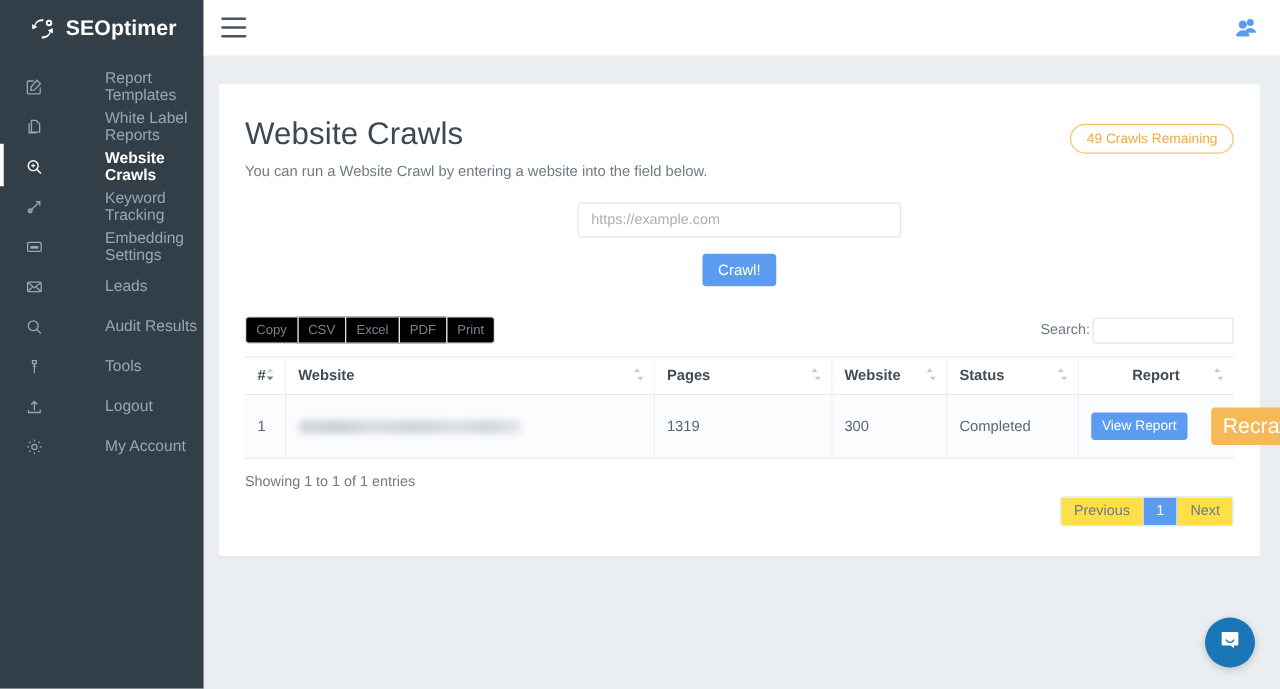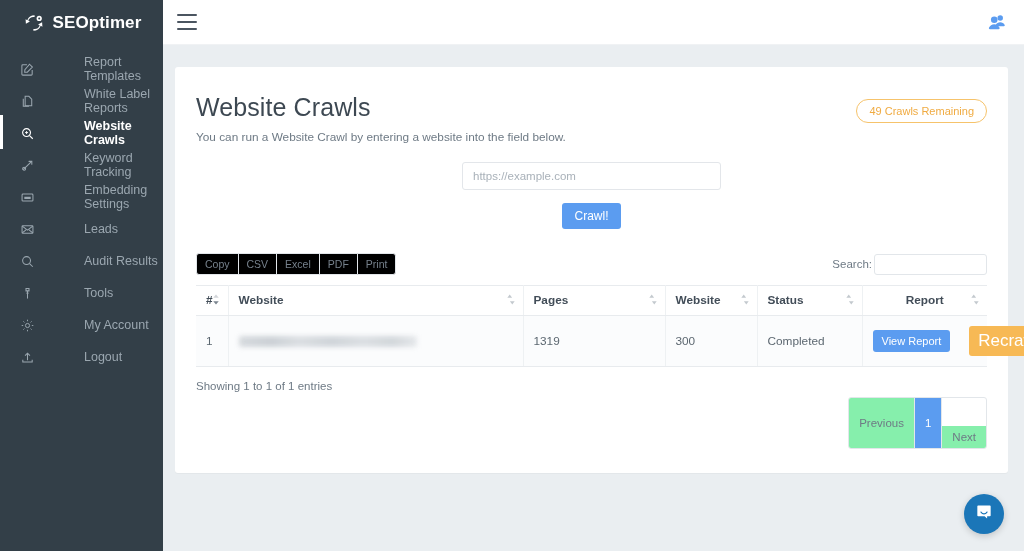--- a/index.html
+++ b/index.html
@@ -217,25 +217,25 @@
   .table-footer { display: flex; align-items: flex-start; margin-top: 13px; }
   .showing { font-size: 11.5px; color: #6e7a85; }
   .pagination {
     margin-left: auto; display: flex;
     border: 1px solid #e2e6ea; border-radius: 3px; overflow: hidden;
     margin-top: 17px;
   }
   .page-btn {
     font-family: "Liberation Sans", sans-serif;
     font-size: 11.5px; color: #6e7a85;
-    background: #86efac; border: 0;
+    background: #fde047; border: 0;
     padding: 5px 10px; cursor: pointer;
     border-right: 1px solid #e2e6ea;
   }
-  .page-btn:last-child { border-right: 0; margin-top: 28px; }
+  .page-btn:last-child { border-right: 0; }
   .page-btn.current { background: #5b9cf0; color: #fff; }
 
   
   .chat-launcher {
     position: absolute; right: 20px; bottom: 17px;
     width: 40px; height: 40px; border-radius: 50%;
     background: #1b76b8;
     display: flex; align-items: center; justify-content: center;
     cursor: pointer;
     box-shadow: 0 2px 7px rgba(0,0,0,.18);
@@ -339,36 +339,36 @@
             <path d="M6.4 2.6h3.2v2.6H6.4z"></path>
             <path d="M8 5.2v8.2"></path>
             <path d="M6.8 7.6h2.4"></path>
           </svg>
         </span>
         <span>Tools</span>
       </div>
 
       <div class="nav-item">
         <span class="nav-icon">
+          <svg width="15" height="15" viewBox="0 0 16 16" fill="none" stroke="#9ba7b0" stroke-width="1.1">
+            <path d="M3 10.4v2.4h10v-2.4"></path>
+            <path d="M8 11V3.4M5.4 6L8 3.4 10.6 6"></path>
+          </svg>
+        </span>
+        <span>Logout</span>
+      </div>
+
+      <div class="nav-item">
+        <span class="nav-icon">
           <svg width="15" height="15" viewBox="0 0 16 16" fill="none" stroke="#9ba7b0" stroke-width="1">
             <circle cx="8" cy="8" r="2.2"></circle>
             <path d="M8 1.8v1.6M8 12.6v1.6M1.8 8h1.6M12.6 8h1.6M3.6 3.6l1.1 1.1M11.3 11.3l1.1 1.1M12.4 3.6l-1.1 1.1M4.7 11.3l-1.1 1.1"></path>
           </svg>
         </span>
         <span>My Account</span>
-      </div>
-
-      <div class="nav-item">
-        <span class="nav-icon">
-          <svg width="15" height="15" viewBox="0 0 16 16" fill="none" stroke="#9ba7b0" stroke-width="1.1">
-            <path d="M3 10.4v2.4h10v-2.4"></path>
-            <path d="M8 11V3.4M5.4 6L8 3.4 10.6 6"></path>
-          </svg>
-        </span>
-        <span>Logout</span>
       </div>
 
     </nav>
   </aside>
 
   <div class="main">
 
     <header class="topbar">
       <div class="hamburger">
         <span></span>

